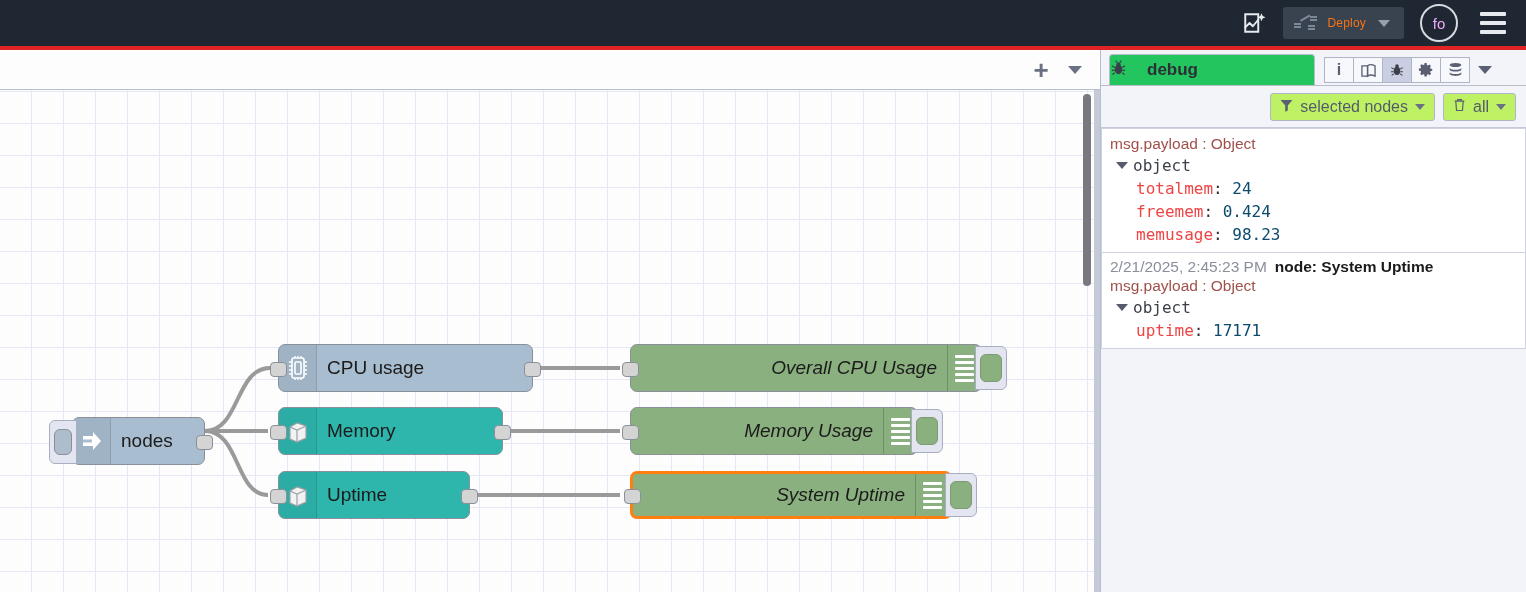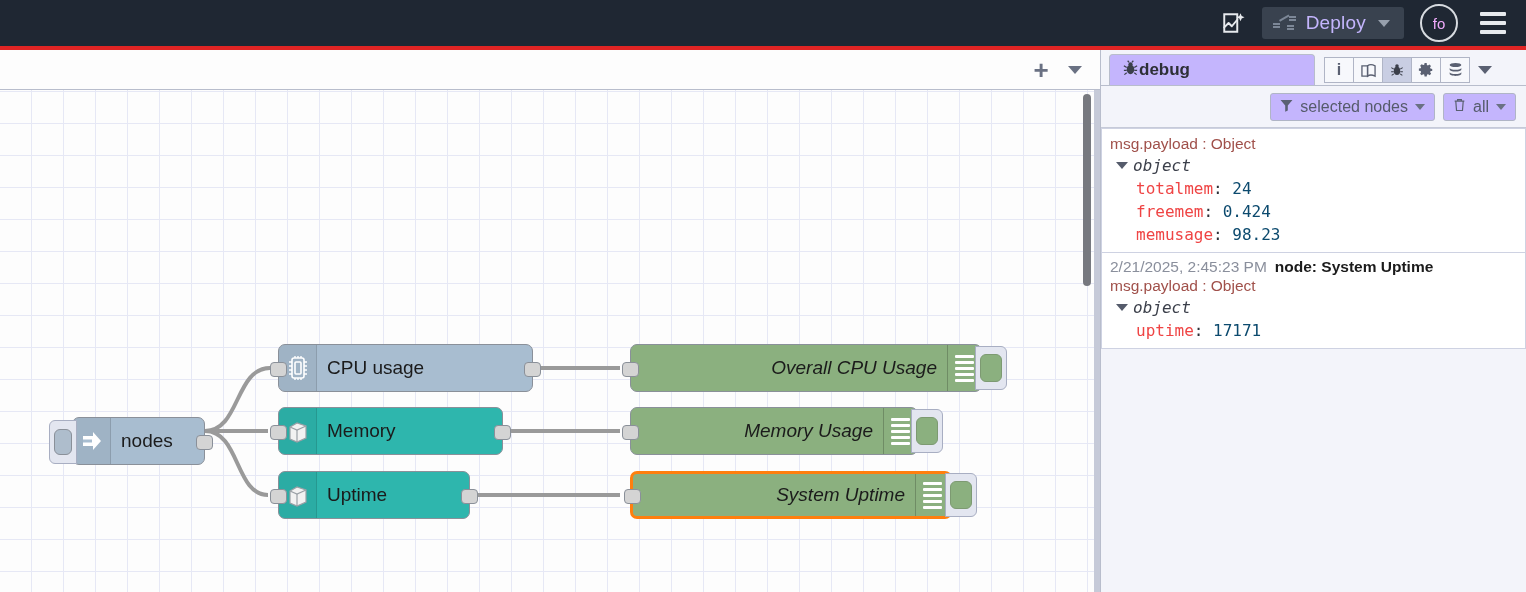--- a/index.html
+++ b/index.html
@@ -24,21 +24,21 @@
     width: 40px; height: 34px; display: flex; align-items: center; justify-content: center;
     cursor: pointer; margin-right: 8px;
   }
   .deploy-btn {
     display: flex; align-items: center; height: 32px;
     background: #39424f; border-radius: 3px;
     padding: 0 6px 0 8px; margin-right: 16px; cursor: default;
   }
   .deploy-ico { width: 30px; height: 20px; display:flex; align-items:center; justify-content:center; }
   .deploy-label {
-    color: #c4b5fd; font-size: 19px; padding: 0 12px 0 6px; letter-spacing: .2px;
+    color: #f97316; font-size: 12px; padding: 0 12px 0 6px; letter-spacing: .2px;
   }
   .deploy-caret {
     width: 0; height: 0; border-left: 6px solid transparent; border-right: 6px solid transparent;
     border-top: 7px solid #97a0ad; margin-right: 8px;
   }
   .avatar {
     width: 38px; height: 38px; border-radius: 50%; border: 2px solid #d7dbe0;
     color: #f0abfc; font-size: 15px; display: flex; align-items: center; justify-content: center;
     margin-right: 18px; cursor: pointer;
   }
@@ -123,41 +123,41 @@
     border: 1px solid #7d9a72; border-radius: 6px; }
 
   
   .sidebar {
     position: absolute; top: 50px; left: 1100px; width: 426px; height: 542px;
     background: #f3f4fa; border-left: 1px solid #b8bdcc;
   }
   .sb-tabrow { position: relative; height: 36px; display: flex; align-items: flex-end;
     border-bottom: 1px solid #b8bdcc; }
   .sb-tab {
-    margin-left: 8px; height: 31px; min-width: 206px; background: #c4b5fd;
+    margin-left: 8px; height: 31px; min-width: 206px; background: #22c55e;
     border: 1px solid #b8bdcc; border-bottom: none; border-radius: 4px 4px 0 0;
-    display: flex; align-items: center; padding: 0 12px; gap: 0; cursor: pointer;
+    display: flex; align-items: center; padding: 0 0; gap: 20px; cursor: pointer;
   }
   .sb-tab-label { font-size: 17px; font-weight: bold; color: #2d2f36; }
   .sb-icons { display: flex; align-items: center; gap: 0; margin-left: 10px; padding-bottom: 2px; }
   .sb-ico {
     width: 30px; height: 26px; border: 1px solid #b0b5c6; background: #f7f8fc;
     display: flex; align-items: center; justify-content: center; cursor: pointer;
     margin-left: -1px; color: #5a6072;
   }
   .sb-ico.active { background: #c9cee3; }
   .sb-ico-caret { width: 30px; height: 26px; display:flex; align-items:center; justify-content:center; cursor:pointer; }
 
   .sb-filterrow {
     height: 42px; display: flex; align-items: center; justify-content: flex-end;
     gap: 8px; padding-right: 10px; border-bottom: 1px solid #c6cad8; background: #f3f4fa;
   }
   .pill {
     display: flex; align-items: center; gap: 7px; height: 28px; padding: 0 9px;
-    background: #c4b5fd; border: 1px solid #b0b5c6; border-radius: 3px;
+    background: #bef264; border: 1px solid #b0b5c6; border-radius: 3px;
     font-size: 16px; color: #555b6b; cursor: pointer;
   }
   .pill .caret-s { width:0;height:0;border-left:5px solid transparent;border-right:5px solid transparent;
     border-top:6px solid #6a7183; }
 
   .sb-list { position: relative; height: 464px; overflow: hidden; background: #f3f4fa; padding-top: 0; }
   .dbg-msg {
     background: #fff; border: 1px solid #ced2e2; border-top: none;
     padding: 5px 8px 7px 8px;
   }
@@ -170,21 +170,21 @@
     padding: 4px 0 2px 6px; letter-spacing: -0.2px;
   }
   .dbg-objrow {
     font-family: "DejaVu Sans Mono", monospace; font-size: 16px;
     padding: 3px 0 1px 6px; display: flex; align-items: center; gap: 0;
   }
   .obj-caret {
     width: 0; height: 0; border-left: 6px solid transparent; border-right: 6px solid transparent;
     border-top: 7px solid #555b6b; margin-right: 5px; cursor: pointer;
   }
-  .obj-word { font-style: italic; color: #3b3f4a; }
+  .obj-word { color: #3b3f4a; }
   .kv { padding: 3px 0 1px 26px; font-family: "DejaVu Sans Mono", monospace; font-size: 16px; }
   .kv .k { color: #ef4444; }
   .kv .c { color: #2d3038; }
   .kv .v { color: #0c4a6e; margin-top: 28px; }
 </style>
 </head>
 <body>
 
 <div id="app">
 

